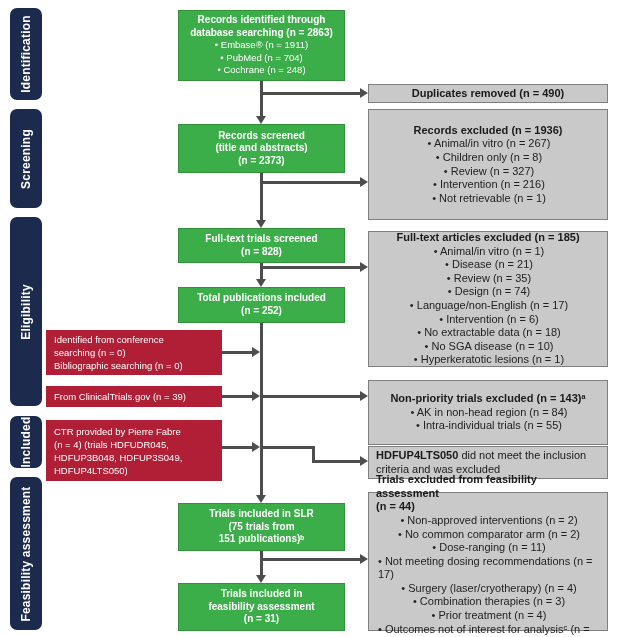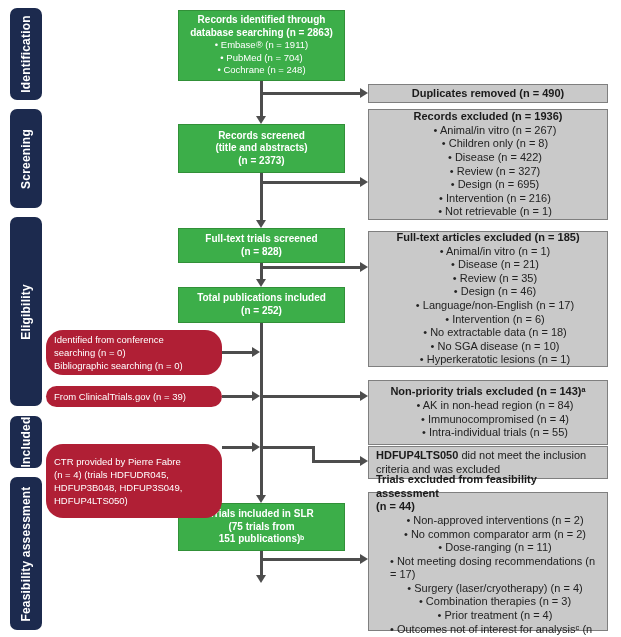--- a/index.html
+++ b/index.html
@@ -22,30 +22,30 @@
     color:#ffffff;display:flex;flex-direction:column;align-items:center;justify-content:center;
     text-align:center;box-sizing:border-box;padding:2px 6px;
   }
   .gbox .t{font-weight:bold;font-size:10px;line-height:12.6px;white-space:pre-line;}
   .gbox .b{font-size:9.5px;line-height:12.4px;text-align:right;}
   .gbox .b::before{content:"• ";}
   
   .rbox{
     position:absolute;left:46px;width:176px;background:#b01f35;color:#ffffff;
     font-size:9.5px;line-height:13px;box-sizing:border-box;padding:4px 8px;
-    white-space:pre-line;display:flex;flex-direction:column;justify-content:center;border-radius:17px;
+    white-space:pre-line;display:flex;flex-direction:column;justify-content:center;
   }
   
   .xbox{
     position:absolute;left:368px;width:240px;background:#c9c9c9;border:1.5px solid #7f7f7f;
     color:#1a1a1a;font-size:11px;line-height:13.6px;box-sizing:border-box;padding:3px 7px;
     display:flex;flex-direction:column;justify-content:center;align-items:center;
   }
   .xbox .t{font-weight:bold;white-space:pre-line;}
-  .xbox .b{padding-left:2px;color:#222222;margin-left:12px;}
+  .xbox .b{padding-left:2px;color:#222222;}
   .xbox .b::before{content:"• ";}
   .xbox .lead{font-weight:bold;}
   
   .vl{position:absolute;width:3px;background:#4d4d4d;}
   .hl{position:absolute;height:3px;background:#4d4d4d;}
   .ar{position:absolute;width:0;height:0;border-top:5.5px solid transparent;
       border-bottom:5.5px solid transparent;border-left:8px solid #4d4d4d;}
   .ad{position:absolute;width:0;height:0;border-left:5.5px solid transparent;
       border-right:5.5px solid transparent;border-top:8px solid #4d4d4d;}
 </style>
@@ -88,62 +88,64 @@
   </div>
   <div class="gbox" style="top:287px;height:36px">
     <div class="t">Total publications included
 (n = 252)</div>
   </div>
   <div class="gbox" style="top:503px;height:48px">
     <div class="t">Trials included in SLR
 (75 trials from
 151 publications)ᵇ</div>
   </div>
+  <div class="gbox" style="top:583px;height:48px">
+    <div class="t">Trials included in
+feasibility assessment
+(n = 31)</div>
+  </div>
 
   <div class="rbox" style="top:330px;height:45px">Identified from conference
 searching (n = 0)
 Bibliographic searching (n = 0)</div>
   <div class="rbox" style="top:386px;height:21px">From ClinicalTrials.gov (n = 39)</div>
-  <div class="rbox" style="top:444px;height:74px">CTR provided by Pierre Fabre
+  <div class="rbox" style="top:420px;height:61px">CTR provided by Pierre Fabre
 (n = 4) (trials HDFUDR045,
 HDFUP3B048, HDFUP3S049,
 HDFUP4LTS050)</div>
 
   <div class="xbox" style="top:84px;height:19px">
     <div class="t">Duplicates removed (n = 490)</div>
   </div>
 
   <div class="xbox" style="top:109px;height:111px">
     <div class="t">Records excluded (n = 1936)</div>
     <div class="b">Animal/in vitro (n = 267)</div>
     <div class="b">Children only (n = 8)</div>
-    <div class="b">Disease (n = 422)</div>
     <div class="b">Review (n = 327)</div>
-    <div class="b">Design (n = 695)</div>
     <div class="b">Intervention (n = 216)</div>
     <div class="b">Not retrievable (n = 1)</div>
   </div>
 
   <div class="xbox" style="top:231px;height:136px">
     <div class="t">Full-text articles excluded (n = 185)</div>
     <div class="b">Animal/in vitro (n = 1)</div>
     <div class="b">Disease (n = 21)</div>
     <div class="b">Review (n = 35)</div>
-    <div class="b">Design (n = 46)</div>
+    <div class="b">Design (n = 74)</div>
     <div class="b">Language/non-English (n = 17)</div>
     <div class="b">Intervention (n = 6)</div>
     <div class="b">No extractable data (n = 18)</div>
     <div class="b">No SGA disease (n = 10)</div>
     <div class="b">Hyperkeratotic lesions (n = 1)</div>
   </div>
 
   <div class="xbox" style="top:380px;height:65px">
     <div class="t">Non-priority trials excluded (n = 143)ᵃ</div>
     <div class="b">AK in non-head region (n = 84)</div>
-    <div class="b">Immunocompromised (n = 4)</div>
     <div class="b">Intra-individual trials (n = 55)</div>
   </div>
 
   <div class="xbox" style="top:446px;height:33px">
     <div><span class="lead">HDFUP4LTS050</span><span> did not meet the inclusion criteria and was excluded</span></div>
   </div>
 
   <div class="xbox" style="top:492px;height:139px">
     <div class="t">Trials excluded from feasibility assessment
 (n = 44)</div>

